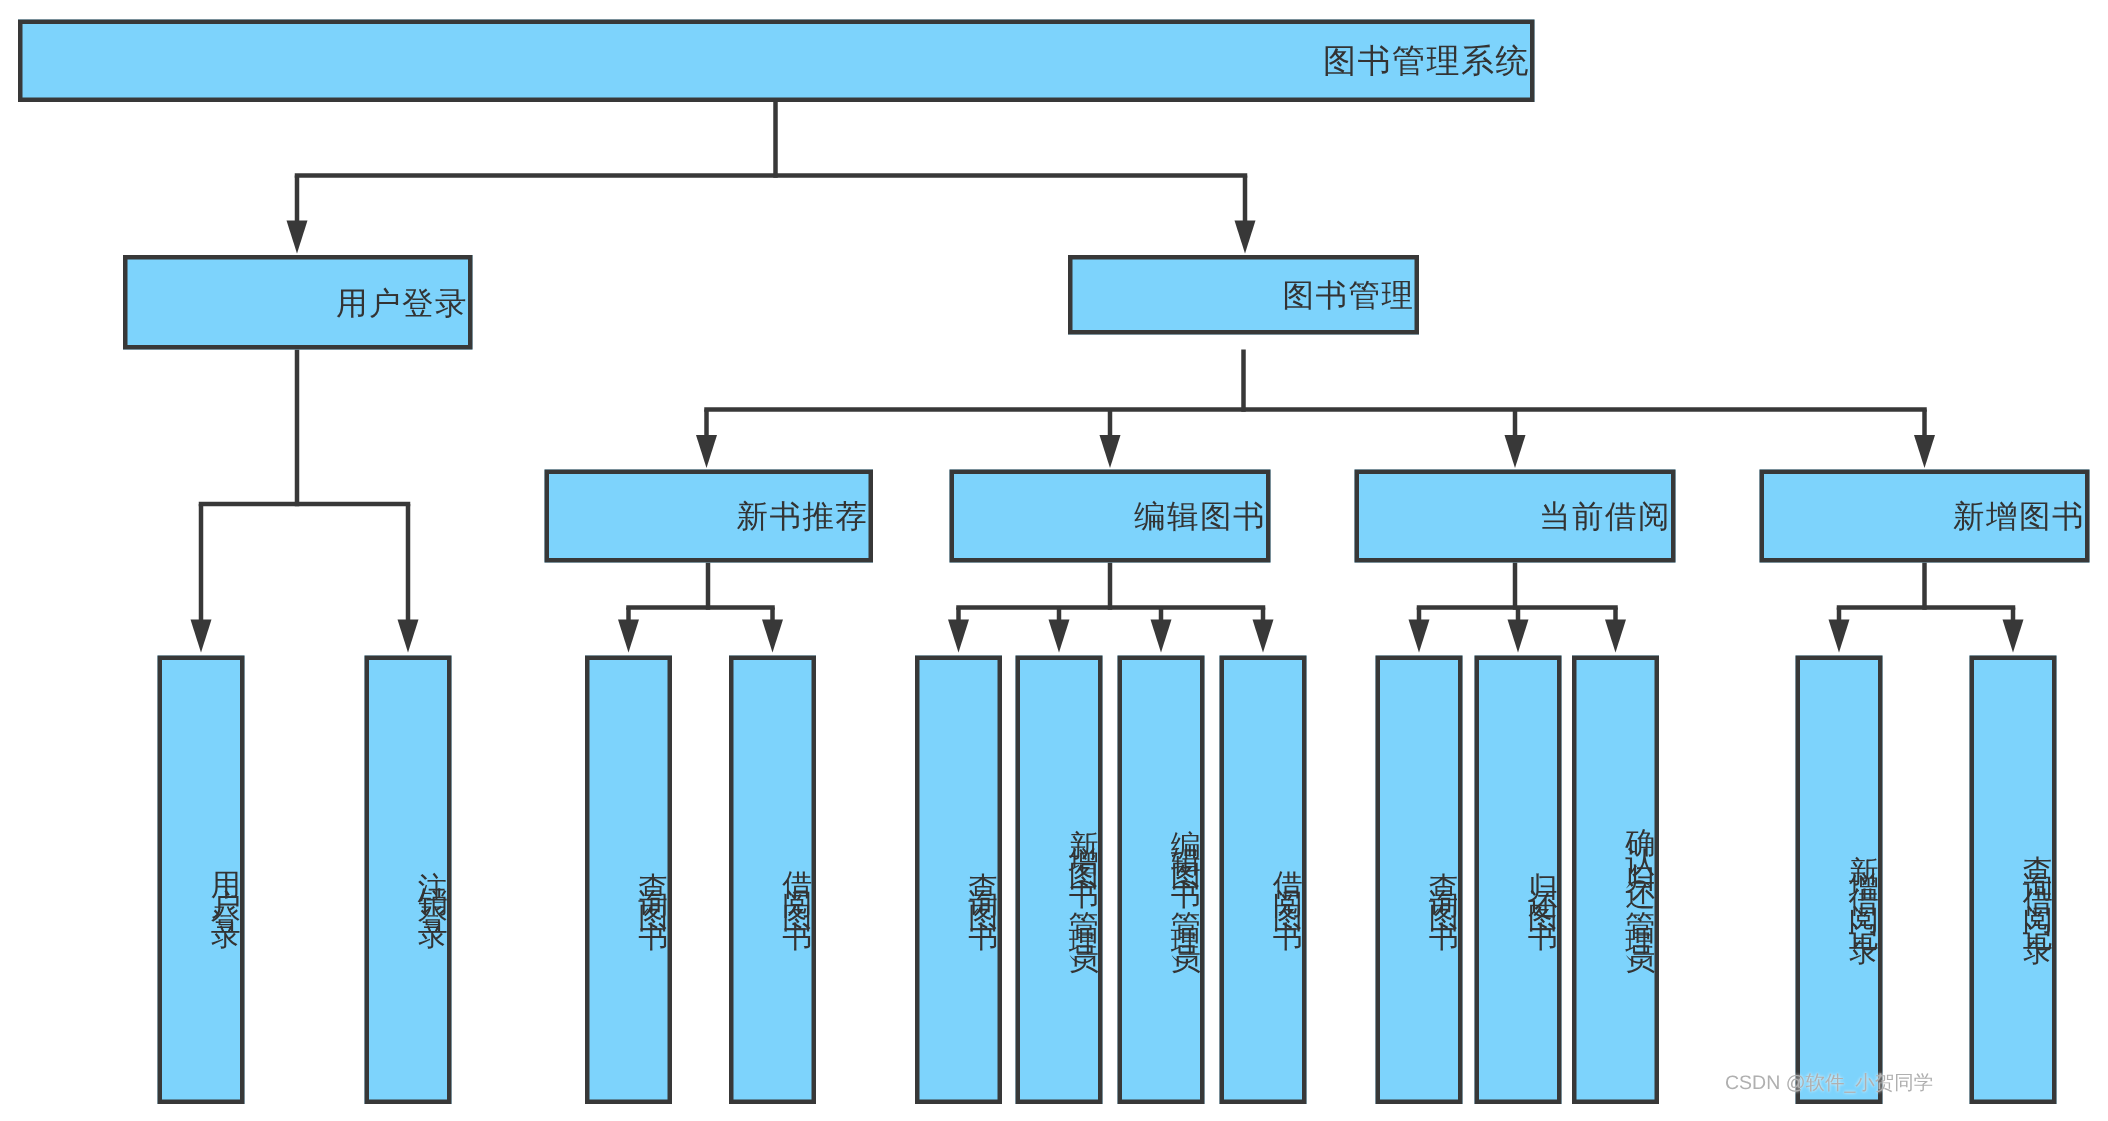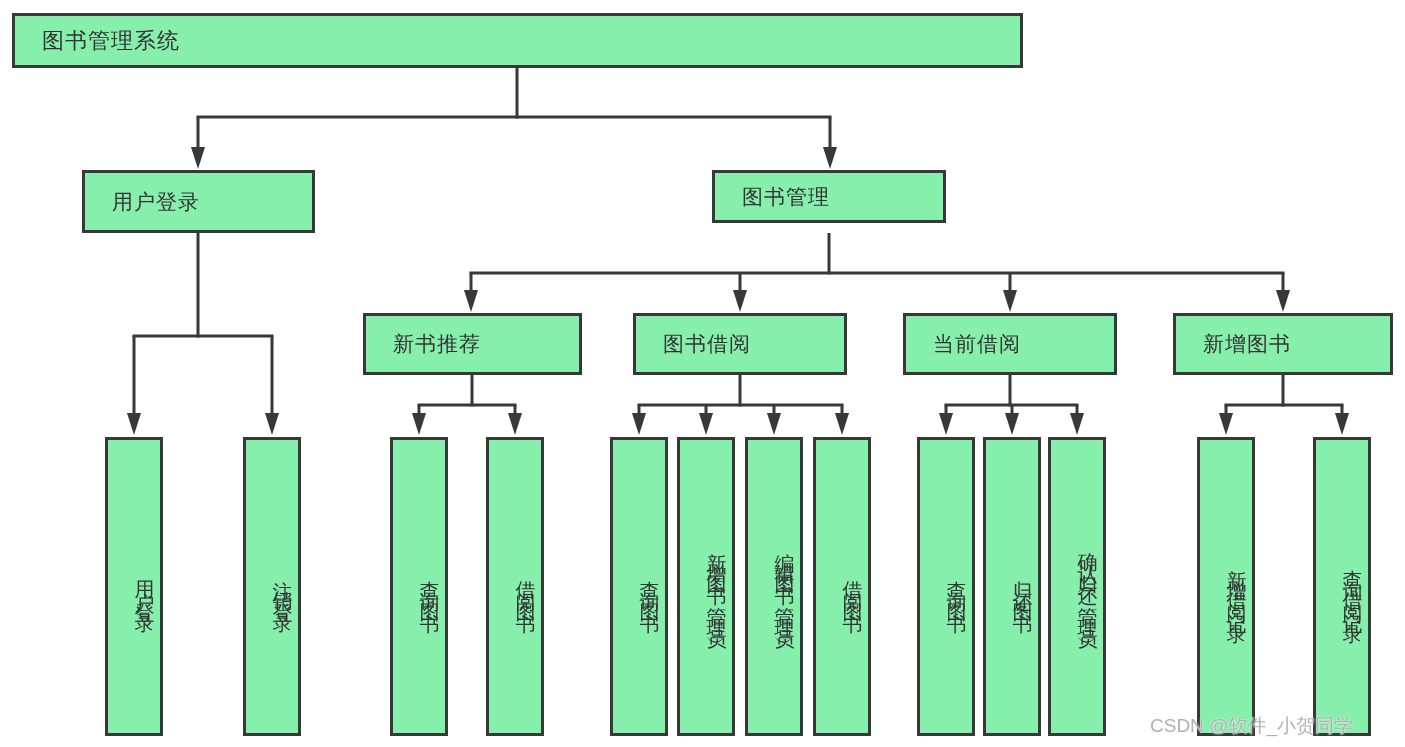--- a/index.html
+++ b/index.html
@@ -20,24 +20,24 @@
     left: 0;
     top: 0;
     width: 1405px;
     height: 747px;
     z-index: 1;
   }
   .node {
     position: absolute;
     box-sizing: border-box;
     border: 3px solid #383838;
-    background: #86efac;
+    background: #7dd3fc;
     display: flex;
     align-items: center;
-    justify-content: flex-start;
+    justify-content: flex-end;
     color: #333333;
     z-index: 2;
     padding-left: 27px;
   }
   .hlabel {
     font-size: 21px;
     letter-spacing: 1px;
     white-space: nowrap;
   }
   .root-label {
@@ -53,21 +53,21 @@
     text-orientation: mixed;
     font-size: 20px;
     letter-spacing: 11px;
     line-height: 1;
     display: inline-block;
   }
   .watermark {
     position: absolute;
     left: 1150px;
     top: 713px;
-    font-size: 19px;
+    font-size: 13px;
     color: #b0b0b0;
     white-space: nowrap;
     z-index: 3;
     text-shadow: 0 0 2px #ffffff;
   }
   svg line {
     stroke: #383838;
     stroke-width: 3;
   }
   svg polygon {
@@ -150,21 +150,21 @@
     <span class="hlabel">用户登录</span>
   </div>
   <div class="node" style="left:712px; top:170px; width:234px; height:53px;">
     <span class="hlabel">图书管理</span>
   </div>
 
   <div class="node" style="left:363px; top:313px; width:219px; height:62px;">
     <span class="hlabel">新书推荐</span>
   </div>
   <div class="node" style="left:633px; top:313px; width:214px; height:62px;">
-    <span class="hlabel">图书借阅</span>
+    <span class="hlabel">编辑图书</span>
   </div>
   <div class="node" style="left:903px; top:313px; width:214px; height:62px;">
     <span class="hlabel">当前借阅</span>
   </div>
   <div class="node" style="left:1173px; top:313px; width:220px; height:62px;">
     <span class="hlabel">新增图书</span>
   </div>
 
   <div class="node vnode" style="left:105px;">
     <span class="vlabel">用户登录</span>

